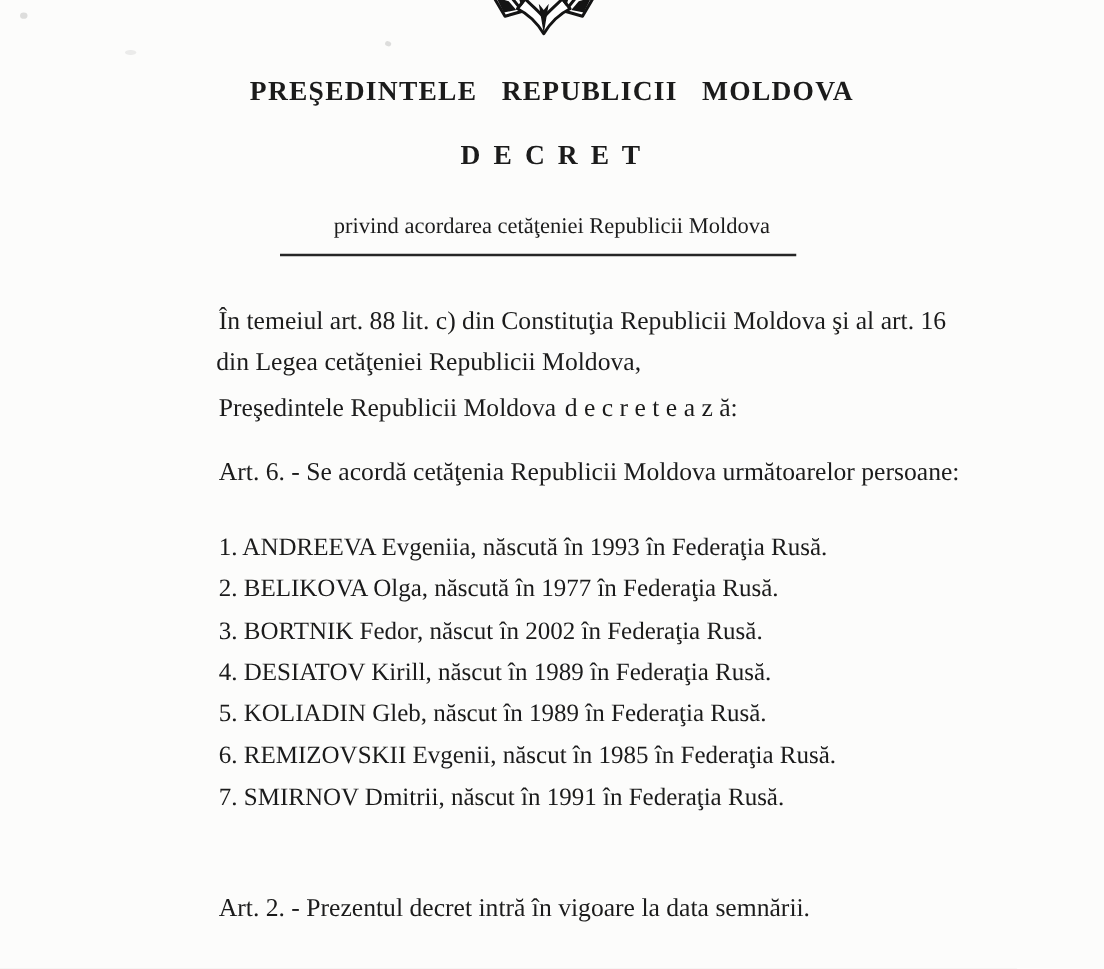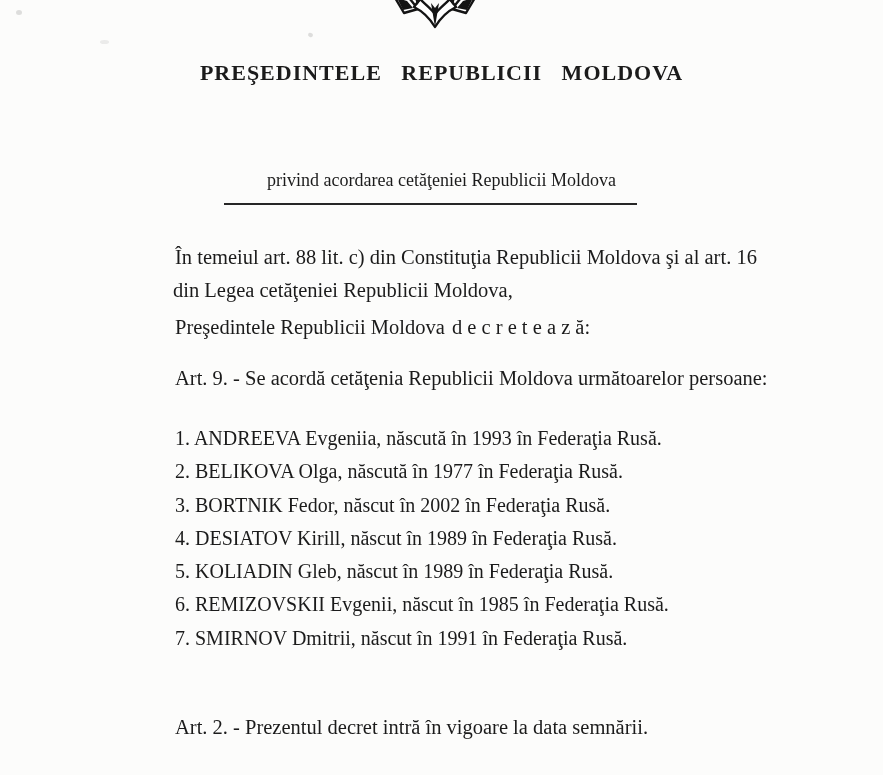--- a/index.html
+++ b/index.html
@@ -90,33 +90,34 @@
       <path d="M44,29 L40,5 L44,10 L48,5 Z"></path>
       <path d="M6,0 L16,3 L22,10 L12,12 Z"></path>
       <path d="M82,0 L72,3 L66,10 L76,12 Z"></path>
       <path d="M24,0 L30,2 L26,7 Z"></path>
       <path d="M64,0 L58,2 L62,7 Z"></path>
     </g>
   </svg>
 
   <div class="center-line institution">PREŞEDINTELE REPUBLICII MOLDOVA</div>
 
+  <div class="center-line doc-type">D E C R E T</div>
 
   <div class="center-line subject">privind acordarea cetăţeniei Republicii Moldova</div>
   <div class="subject-rule"></div>
 
   <div class="bodytext preamble-1">În temeiul art. 88 lit. c) din Constituţia Republicii Moldova şi al art. 16</div>
 
   <div class="bodytext preamble-2">din Legea cetăţeniei Republicii Moldova,</div>
 
   <div class="bodytext enacting">
     <span>Preşedintele Republicii Moldova</span><span class="verb">d e c r e t e a z ă:</span>
   </div>
 
-  <div class="bodytext article-1">Art. 9. - Se acordă cetăţenia Republicii Moldova următoarelor persoane:</div>
+  <div class="bodytext article-1">Art. 6. - Se acordă cetăţenia Republicii Moldova următoarelor persoane:</div>
 
   <div class="persons" id="persons-list">
       <div class="person-line">1. ANDREEVA Evgeniia, născută în 1993 în Federaţia Rusă.</div>
       <div class="person-line">2. BELIKOVA Olga, născută în 1977 în Federaţia Rusă.</div>
       <div class="person-line">3. BORTNIK Fedor, născut în 2002 în Federaţia Rusă.</div>
       <div class="person-line">4. DESIATOV Kirill, născut în 1989 în Federaţia Rusă.</div>
       <div class="person-line">5. KOLIADIN Gleb, născut în 1989 în Federaţia Rusă.</div>
       <div class="person-line">6. REMIZOVSKII Evgenii, născut în 1985 în Federaţia Rusă.</div>
       <div class="person-line">7. SMIRNOV Dmitrii, născut în 1991 în Federaţia Rusă.</div>
     </div>

